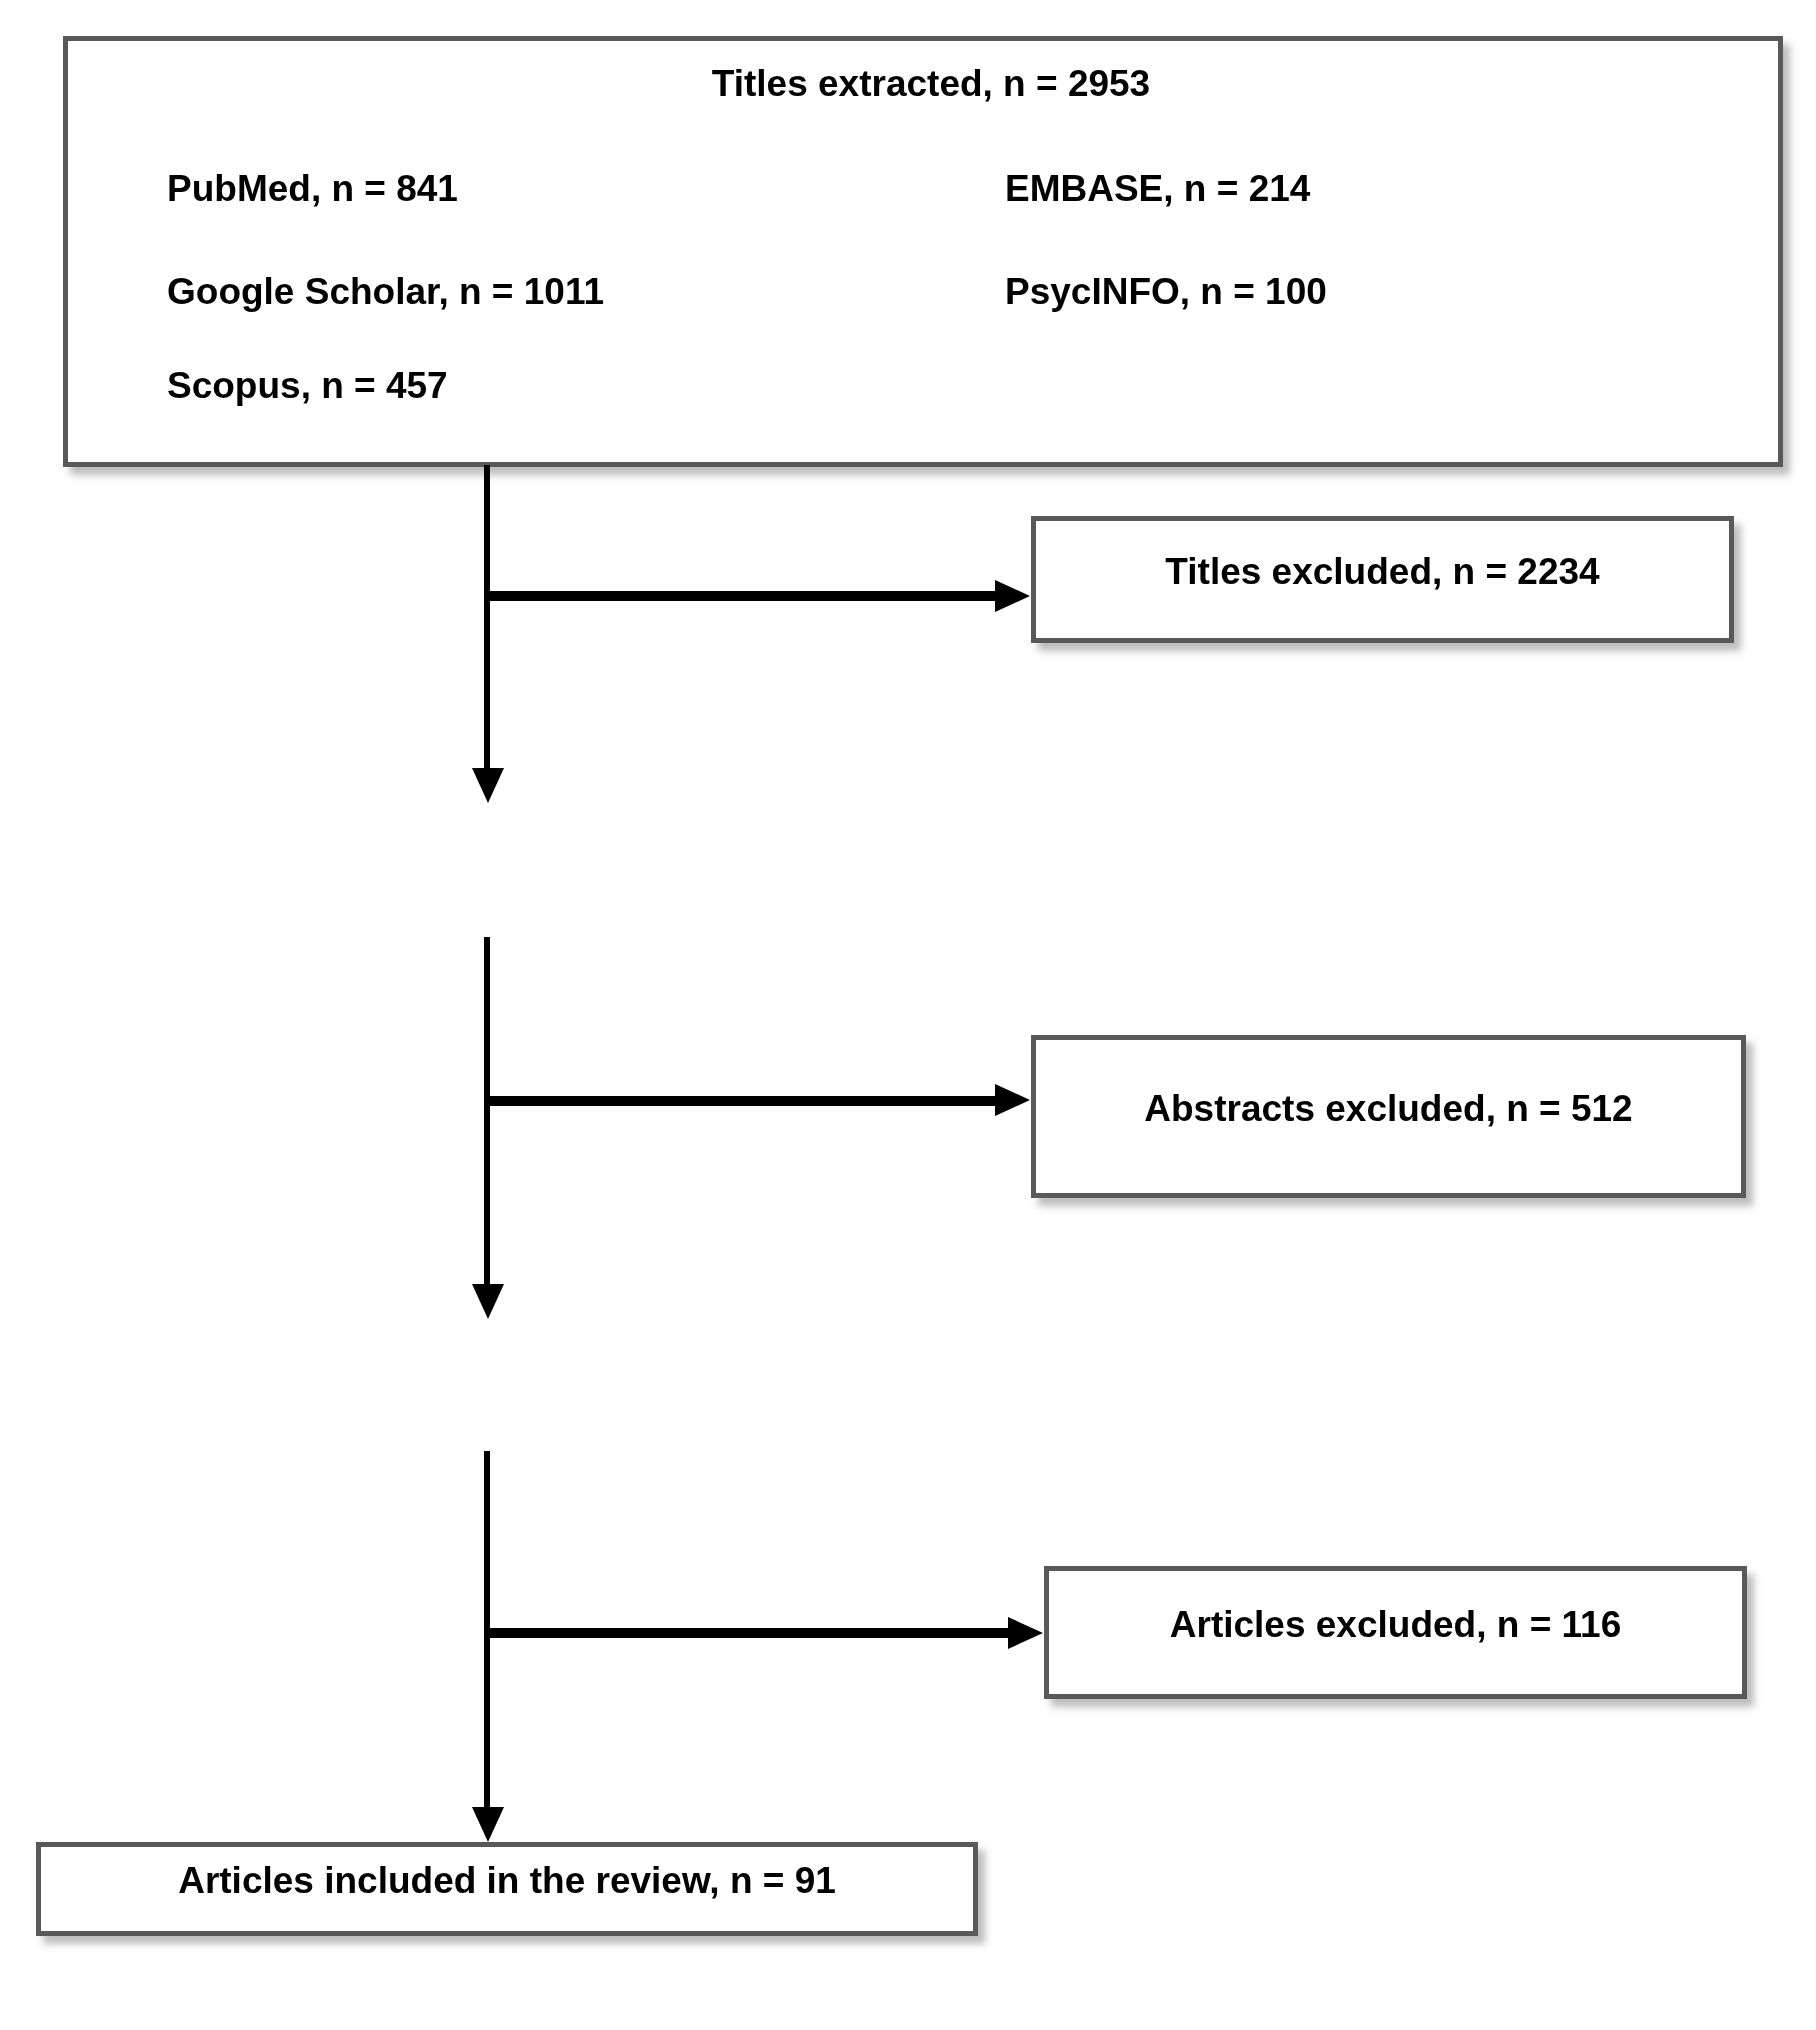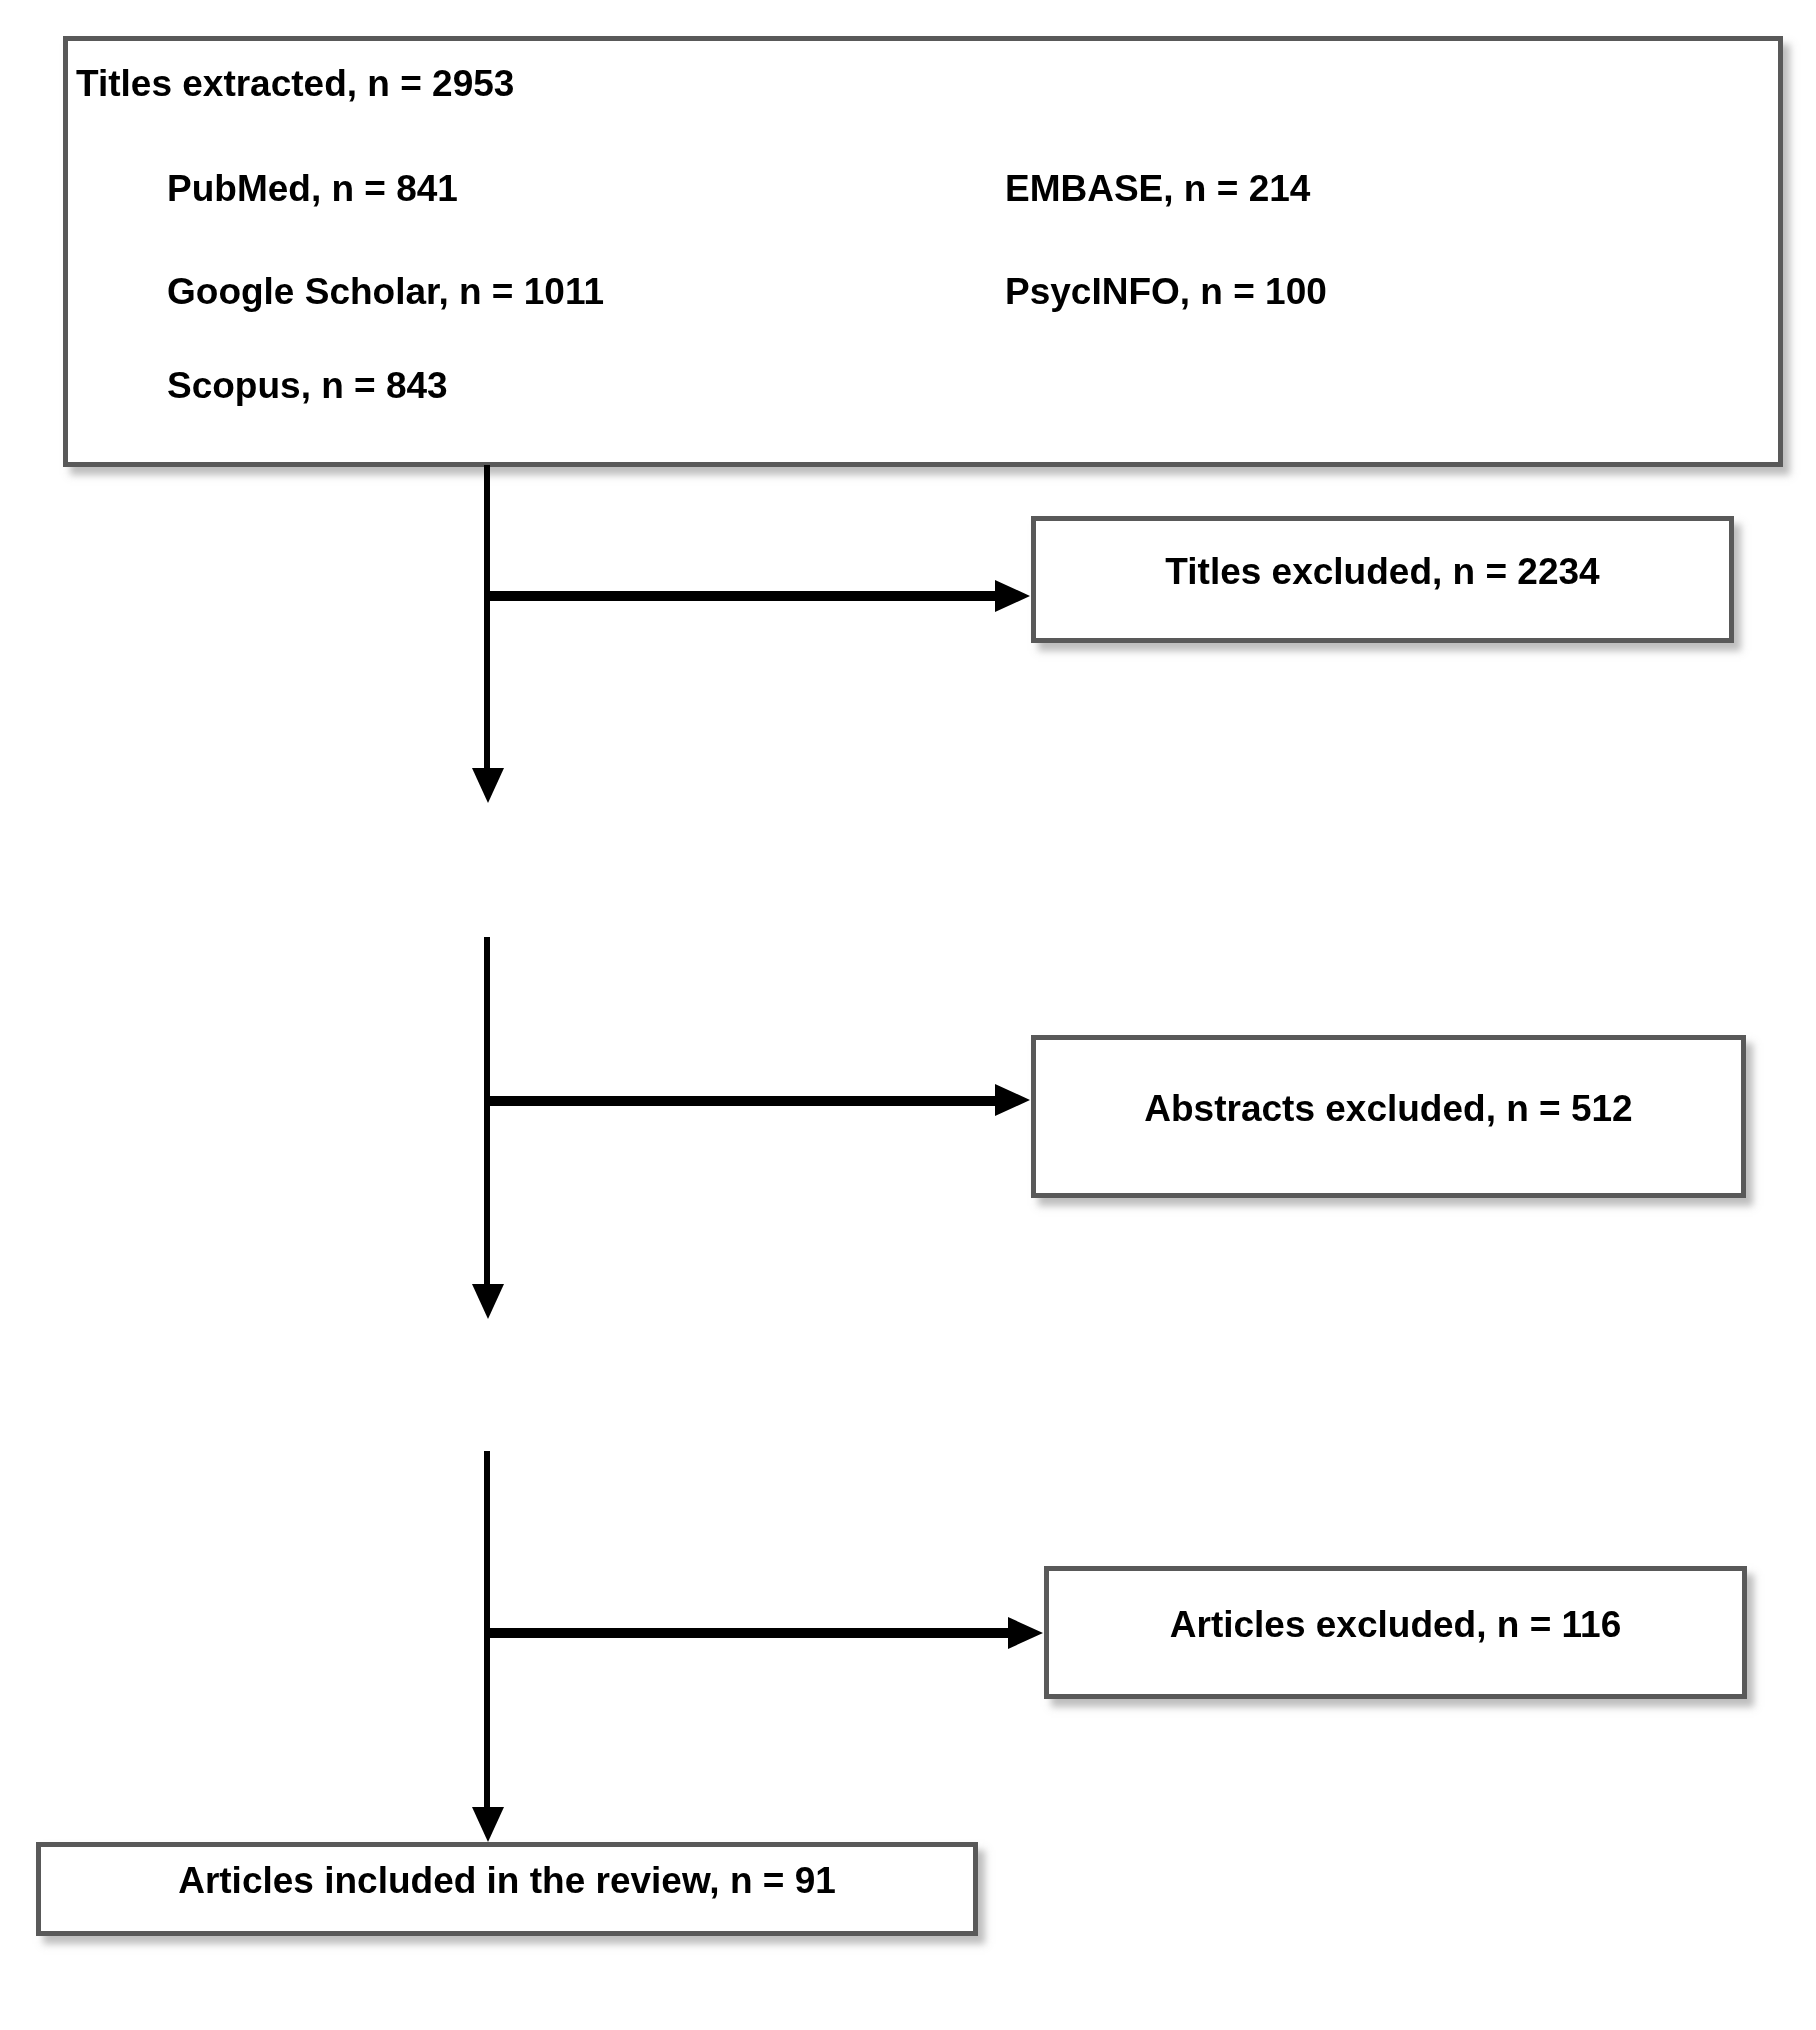--- a/index.html
+++ b/index.html
@@ -35,23 +35,24 @@
   }
   .src {
     position: absolute;
     font-size: 37px;
     font-weight: 700;
     line-height: 40px;
     white-space: nowrap;
   }
   .box-title {
     position: absolute;
-    left: 8px;
+    left: 16px;
     right: 0;
     top: 22.5px;
+    text-align: center;
     font-size: 37px;
     font-weight: 600;
     line-height: 40px;
   }
   .vline, .hline {
     position: absolute;
     background: #000000;
   }
   .arrow-down {
     position: absolute;
@@ -72,21 +73,21 @@
 </style>
 </head>
 <body>
 
 <div class="canvas">
 
   <div class="box" style="left:63px; top:36px; width:1720px; height:431px;">
     <div class="box-title">Titles extracted, n = 2953</div>
     <div class="src" style="left:99px; top:128px;">PubMed, n = 841</div>
     <div class="src" style="left:99px; top:231px;">Google Scholar, n = 1011</div>
-    <div class="src" style="left:99px; top:325px;">Scopus, n = 843</div>
+    <div class="src" style="left:99px; top:325px;">Scopus, n = 457</div>
     <div class="src" style="left:937px; top:128px;">EMBASE, n = 214</div>
     <div class="src" style="left:937px; top:231px;">PsycINFO, n = 100</div>
   </div>
 
   <div class="vline" style="left:484px; top:465px; width:6.4px; height:306px;"></div>
   <div class="arrow-down" style="left:472px; top:768px;"></div>
 
   <div class="hline" style="left:484px; top:591px; width:513px; height:9.6px;"></div>
   <div class="arrow-right" style="left:995px; top:580px;"></div>
   <div class="box label-center" style="left:1031px; top:516px; width:703px; height:127px;">

